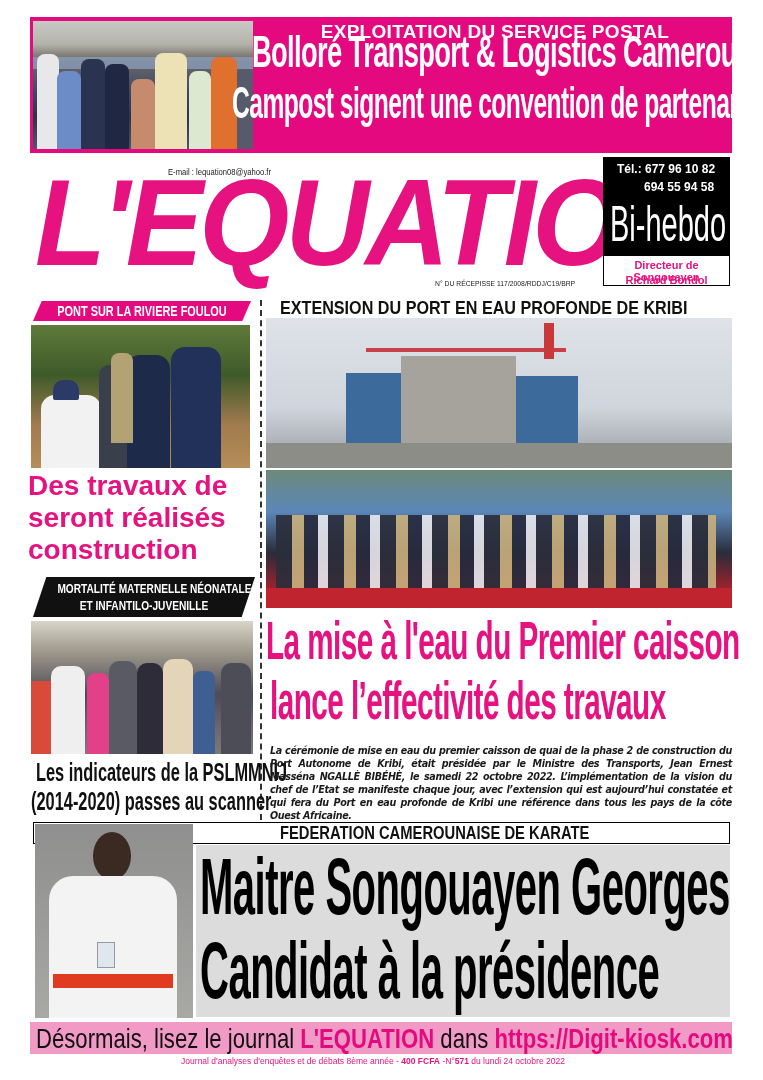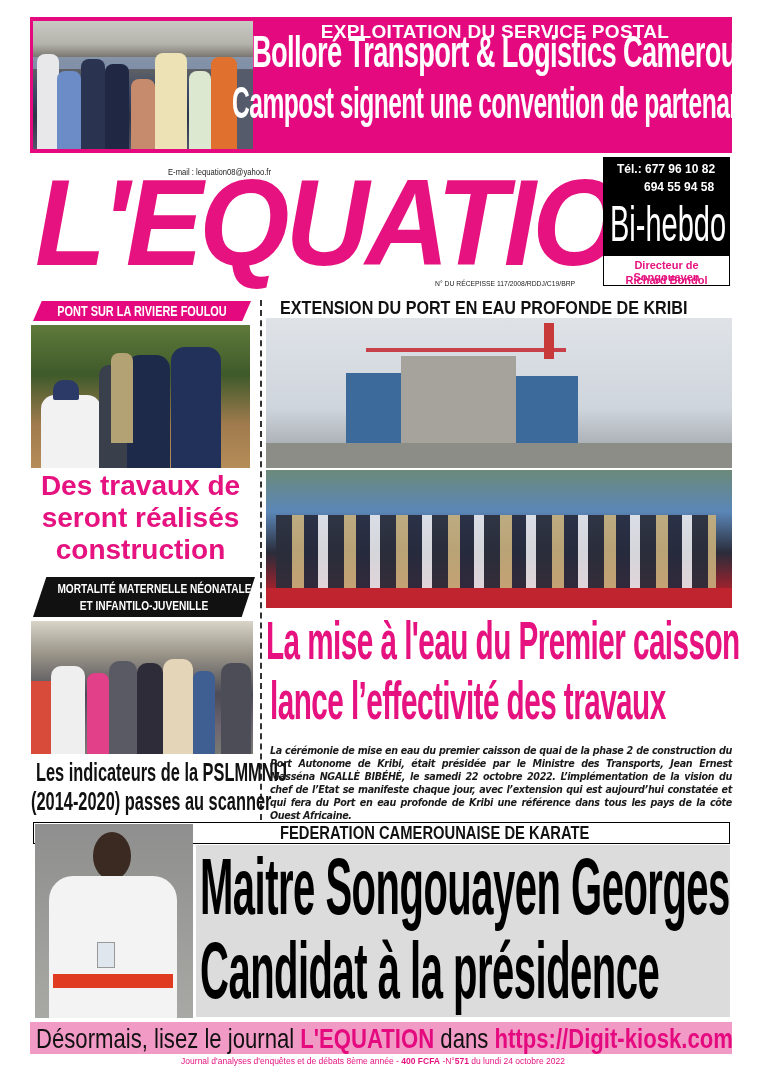--- a/index.html
+++ b/index.html
@@ -36,21 +36,21 @@
   #director-label { left: 0; top: 101px; width: 125px; text-align: center; color: #e5127f; font-size: 11px; font-weight: 700; }
   #director-name { left: 0; top: 116px; width: 125px; text-align: center; color: #e5127f; font-size: 11px; font-weight: 700; }
 
   
   #divider { left: 260px; top: 300px; width: 0; height: 520px; border-left: 2px dashed #333; }
   #kicker-foulou { left: 33px; top: 301px; width: 218px; height: 20px; background: #e5097f;
     clip-path: polygon(4% 0, 100% 0, 96% 100%, 0 100%); }
   #kicker-foulou span { display:block; text-align:center; color:#fff; font-size: 14px; line-height: 20px; transform: scaleX(.78); }
   #photo-foulou { left: 31px; top: 325px; width: 219px; height: 143px; overflow: hidden;
     background: linear-gradient(180deg, #5f7a3a 0%, #3f5a2a 35%, #a27b4e 70%, #b48d58 100%); }
-  #headline-foulou { left: 28px; top: 470px; width: 225px; text-align: center; color: #e5127f;
+  #headline-foulou { left: 28px; top: 470px; width: 225px; text-align: left; color: #e5127f;
     font-size: 28px; line-height: 32px; font-weight: 700; }
 
   #kicker-mortalite { left: 33px; top: 577px; width: 222px; height: 40px; background: #111;
     clip-path: polygon(6% 0, 100% 0, 94% 100%, 0 100%); }
   #kicker-mortalite span { display:block; text-align:center; color:#fff; font-size: 13px; line-height: 17px; transform: scaleX(.78); }
   #photo-mortalite { left: 31px; top: 621px; width: 222px; height: 133px; overflow: hidden;
     background: linear-gradient(180deg, #d8d4c8 0%, #9a9488 25%, #4c4b56 55%, #6e6670 80%, #7a7a74 100%); }
   #headline-mortalite1, #headline-mortalite2 { color: #111; font-size: 26px; line-height: 28px; }
   #headline-mortalite1 { left: 36px; top: 758px; transform: scaleX(.63); }
   #headline-mortalite2 { left: 31px; top: 787px; transform: scaleX(.63); }

